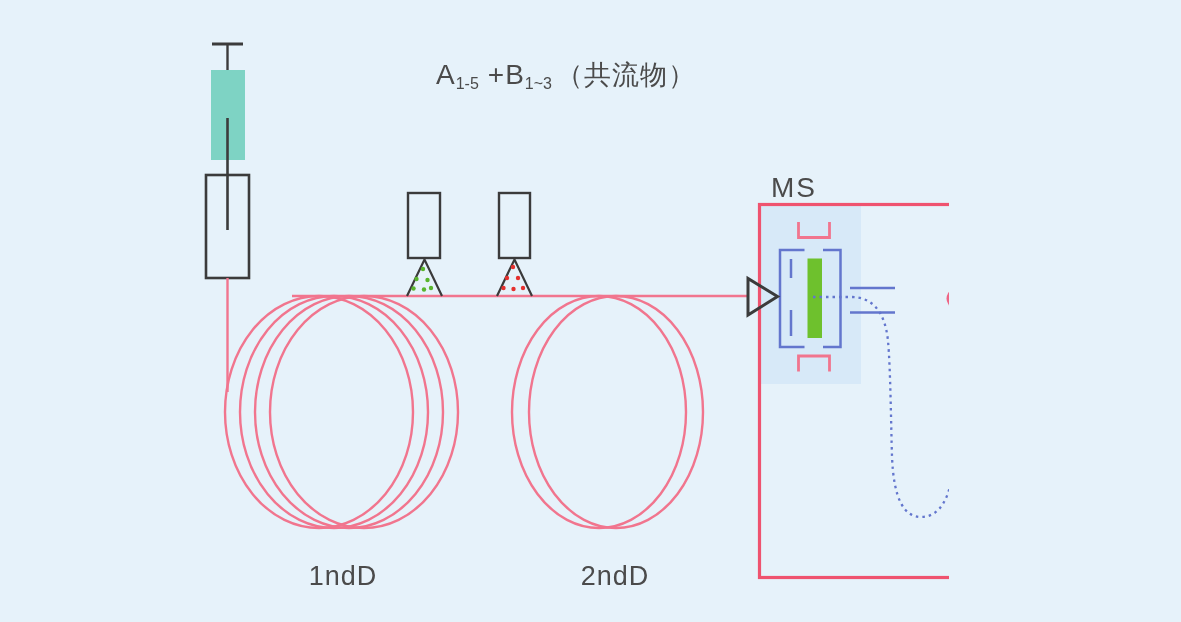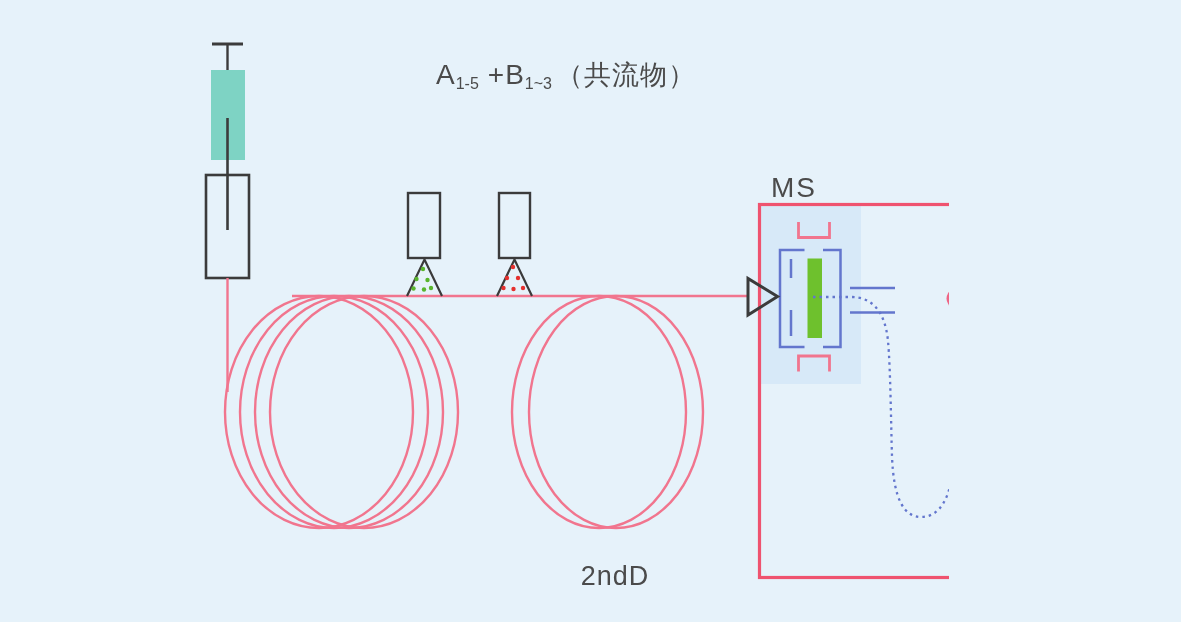--- a/index.html
+++ b/index.html
@@ -125,15 +125,16 @@
     <path d="M748 278.5 L748 315 L777.5 296.5 Z" class="f-teal s-dark" stroke-width="3"></path>
   </svg>
 
   <div class="lbl title">
     <span>A</span><span class="sub">1-5</span><span class="gap"></span><span>+B</span><span class="sub">1~3</span><span class="cjk">（共流物）</span>
   </div>
 
   <div class="lbl ms-label">MS</div>
 
 
+  <div class="lbl coil-label coil1-label">1ndD</div>
   <div class="lbl coil-label coil2-label">2ndD</div>
 
 </div>
 
 </body></html>

